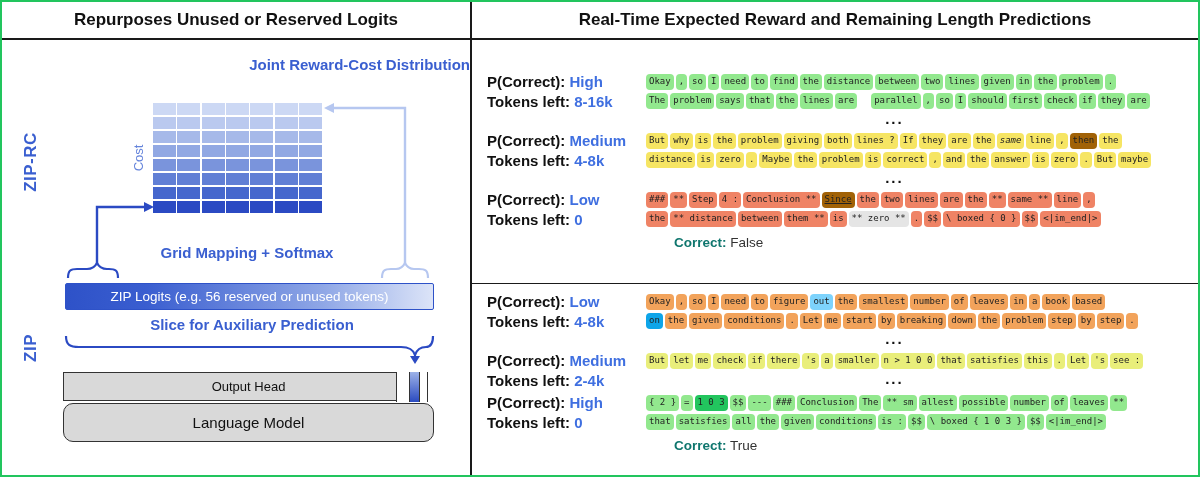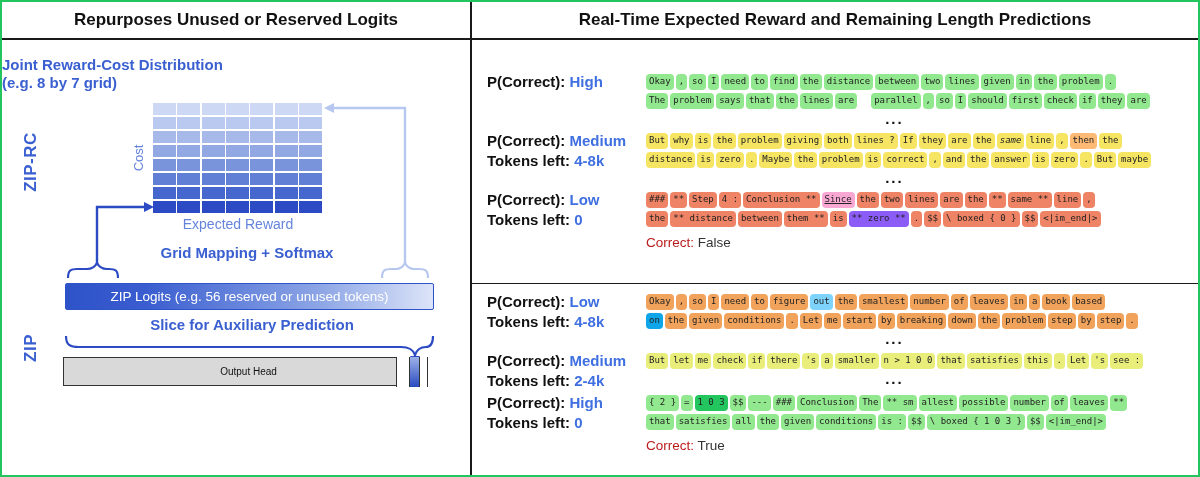--- a/index.html
+++ b/index.html
@@ -9,32 +9,32 @@
   .panel-left{width:468px;border-right:2px solid #1a1a1a;flex:none;}
   .panel-right{flex:1;min-width:0;}
   .panel-header{height:36px;border-bottom:2px solid #1a1a1a;display:flex;align-items:center;justify-content:center;
     font-weight:bold;font-size:17px;color:#111;flex:none;}
   .panel-body{position:relative;flex:1;}
 
   
   .abs{position:absolute;}
   .blue-bold{color:#3a5fd0;font-weight:bold;}
   .blue-soft{color:#6584db;}
-  .grid-title{top:16px;left:0;width:468px;text-align:left;font-size:15px;line-height:18px;}
+  .grid-title{top:16px;left:0;width:468px;text-align:right;font-size:15px;line-height:18px;}
   .rc-grid{left:151px;top:63px;width:169px;height:110px;display:grid;grid-gap:1.5px;}
   .rc-grid div{width:100%;height:100%;}
   .cost-label{left:136px;top:118px;transform:translate(-50%,-50%) rotate(-90deg);font-size:13px;}
   .er-label{left:121px;top:176px;width:230px;text-align:center;font-size:14px;}
   .gm-label{left:0;top:204px;width:490px;text-align:center;font-size:15px;}
   .zip-bar{left:63px;top:243px;width:367px;height:25px;border:1.5px solid #2e52c8;border-radius:2px;
     background:linear-gradient(to right,#2e52c8 0%,#3a5ed0 22%,#8fa7e6 70%,#dce4f8 100%);
     display:flex;align-items:center;justify-content:center;color:#fff;font-size:13.5px;}
   .slice-label{left:0;top:276px;width:500px;text-align:center;font-size:15px;}
-  .output-head{left:61px;top:317px;width:369px;height:27px;background:#d9d9d9;border:1.5px solid #333;
-    display:flex;align-items:center;justify-content:center;font-size:10px;color:#111;}
+  .output-head{left:61px;top:332px;width:369px;height:27px;background:#d9d9d9;border:1.5px solid #333;
+    display:flex;align-items:center;justify-content:center;font-size:13px;color:#111;}
   .oh-cells{position:absolute;right:-1.5px;top:-1.5px;bottom:-1.5px;display:flex;}
   .oh-cells div{border-left:1.5px solid #333;height:100%;}
   .oh-c1{width:12px;background:#fff;}
   .oh-c2{width:9px;background:linear-gradient(to bottom,#9db2e8,#2a4ac0);}
   .oh-c3{width:7px;background:#fff;}
   .oh-c4{width:7px;background:#fff;}
   .lang-model{left:61px;top:363px;width:369px;height:37px;background:#d9d9d9;border:1.5px solid #333;border-radius:10px;
     display:flex;align-items:center;justify-content:center;font-size:15px;color:#111;}
   .side-label{font-size:17px;letter-spacing:.5px;transform:translate(-50%,-50%) rotate(-90deg);white-space:nowrap;}
   .zip-rc-label{left:29px;top:122px;}
@@ -47,21 +47,21 @@
   .example-2{border-top:1.5px solid #1a1a1a;padding-top:8px;height:180px;}
   .rp-row{display:flex;align-items:flex-start;margin-bottom:2px;}
   .rp-labels{width:146px;flex:none;font-size:15px;font-weight:bold;color:#111;line-height:20px;}
   .rp-labels .val{color:#3f6fe0;}
   .rp-tokens{margin-left:13px;flex:1;min-width:0;}
   .token-line{display:flex;gap:2px;height:19px;align-items:center;white-space:nowrap;}
   .token{display:inline-block;font-family:"DejaVu Sans Mono",monospace;font-size:9px;line-height:13px;
     padding:1.5px 3px;border-radius:4px;color:#222;white-space:pre;}
   .ellipsis{width:90%;text-align:center;font-weight:bold;font-size:15px;color:#111;letter-spacing:2px;height:19px;line-height:17px;}
   .correct-line{margin-top:7px;font-size:13.5px;color:#333;}
-  .correct-line .lbl{font-weight:normal;color:#b91c1c;}
+  .correct-line .lbl{font-weight:bold;color:#0f766e;margin-left:28px;}
 </style>
 </head>
 <body>
 
 <div class="frame">
 
   <div class="panel panel-left">
     <div class="panel-header">Repurposes Unused or Reserved Logits</div>
     <div class="panel-body">
 
@@ -77,21 +77,20 @@
 
         <path d="M380,238 C380,230 383,229 389,229 L394,229 C398,229 401,227 403,223 C405,227 408,229 412,229 L417,229 C423,229 426,230 426,238" fill="none" stroke="#b6c7f0" stroke-width="2.2"></path>
 
         <path d="M64,296 C64,305 68,307 77,307 L399,307 C407,307 411,309 413,315 C415,309 419,307 424,307 C429,307 431,303 431,296" fill="none" stroke="#2b4ac3" stroke-width="2.2"></path>
         <path d="M413,314 V317" fill="none" stroke="#2b4ac3" stroke-width="2.2"></path>
         <path d="M413,324 L408,316 L418,316 Z" fill="#2b4ac3"></path>
       </svg>
 
       <div class="abs grid-title blue-bold">
         <div>Joint Reward-Cost Distribution</div>
-        <div>(e.g. 8 by 7 grid)</div>
       </div>
 
       <div class="abs rc-grid" style="grid-template-columns: repeat(7, 1fr);">
           <div style="background: rgb(204, 216, 244);"></div>
           <div style="background: rgb(204, 216, 244);"></div>
           <div style="background: rgb(204, 216, 244);"></div>
           <div style="background: rgb(204, 216, 244);"></div>
           <div style="background: rgb(204, 216, 244);"></div>
           <div style="background: rgb(204, 216, 244);"></div>
           <div style="background: rgb(204, 216, 244);"></div>
@@ -140,55 +139,58 @@
           <div style="background: rgb(43, 74, 195);"></div>
           <div style="background: rgb(43, 74, 195);"></div>
           <div style="background: rgb(43, 74, 195);"></div>
           <div style="background: rgb(43, 74, 195);"></div>
           <div style="background: rgb(43, 74, 195);"></div>
           <div style="background: rgb(43, 74, 195);"></div>
           <div style="background: rgb(43, 74, 195);"></div>
         </div>
 
       <div class="abs cost-label blue-soft">Cost</div>
-      <div class="abs er-label blue-soft">Expected Reward</div>
 
       <div class="abs gm-label blue-bold">Grid Mapping + Softmax</div>
 
       <div class="abs zip-bar">
         <span>ZIP Logits (e.g. 56 reserved or unused tokens)</span>
       </div>
 
       <div class="abs slice-label blue-bold">Slice for Auxiliary Prediction</div>
 
       <div class="abs output-head">
         <span>Output Head</span>
         <div class="oh-cells">
           <div class="oh-c1"></div>
           <div class="oh-c2"></div>
           <div class="oh-c3"></div>
           <div class="oh-c4"></div>
         </div>
       </div>
 
+      <div class="abs lang-model">
+        <span>Language Model</span>
+      </div>
 
       <div class="abs side-label blue-bold zip-rc-label">ZIP-RC</div>
       <div class="abs side-label blue-bold zip-label">ZIP</div>
     </div>
   </div>
 
   <div class="panel panel-right">
     <div class="panel-header">Real-Time Expected Reward and Remaining Length Predictions</div>
     <div class="panel-body">
 
       <div class="example example-1">
 
         <div class="rp-row">
           <div class="rp-labels">
             <div><span>P(Correct):</span> <span class="val">High</span></div>
+            <div><span>Tokens left:</span> <span class="val">8-16k</span></div>
           </div>
           <div class="rp-tokens">
             <div>
                 <div class="token-line">
                   <span class="token" style="background: rgb(146, 232, 142);">Okay</span>
                   <span class="token" style="background: rgb(146, 232, 142);">,</span>
                   <span class="token" style="background: rgb(146, 232, 142);">so</span>
                   <span class="token" style="background: rgb(146, 232, 142);">I</span>
                   <span class="token" style="background: rgb(146, 232, 142);">need</span>
                   <span class="token" style="background: rgb(146, 232, 142);">to</span>
@@ -244,21 +246,21 @@
                   <span class="token" style="background: rgb(246, 229, 99);">giving</span>
                   <span class="token" style="background: rgb(246, 229, 99);">both</span>
                   <span class="token" style="background: rgb(246, 229, 99);">lines ?</span>
                   <span class="token" style="background: rgb(246, 229, 99);">If</span>
                   <span class="token" style="background: rgb(246, 229, 99);">they</span>
                   <span class="token" style="background: rgb(246, 229, 99);">are</span>
                   <span class="token" style="background: rgb(246, 229, 99);">the</span>
                   <span class="token" style="background: rgb(246, 229, 99); font-style: italic;">same</span>
                   <span class="token" style="background: rgb(246, 229, 99);">line</span>
                   <span class="token" style="background: rgb(246, 229, 99);">,</span>
-                  <span class="token" style="background: #fdba74;">then</span>
+                  <span class="token" style="background: #a16207;">then</span>
                   <span class="token" style="background: rgb(246, 229, 99);">the</span>
                 </div>
                 <div class="token-line">
                   <span class="token" style="background: rgb(246, 229, 99);">distance</span>
                   <span class="token" style="background: rgb(246, 229, 99);">is</span>
                   <span class="token" style="background: rgb(246, 229, 99);">zero</span>
                   <span class="token" style="background: rgb(246, 229, 99);">.</span>
                   <span class="token" style="background: rgb(246, 229, 99);">Maybe</span>
                   <span class="token" style="background: rgb(246, 229, 99);">the</span>
                   <span class="token" style="background: rgb(246, 229, 99);">problem</span>
@@ -285,38 +287,38 @@
             <div><span>Tokens left:</span> <span class="val">0</span></div>
           </div>
           <div class="rp-tokens">
             <div>
                 <div class="token-line">
                   <span class="token" style="background: rgb(239, 131, 101);">###</span>
                   <span class="token" style="background: rgb(239, 131, 101);">**</span>
                   <span class="token" style="background: rgb(239, 131, 101);">Step</span>
                   <span class="token" style="background: rgb(239, 131, 101);">4 :</span>
                   <span class="token" style="background: rgb(239, 131, 101);">Conclusion **</span>
-                  <span class="token" style="background: #f9a8d4; text-decoration: underline;">Since</span>
+                  <span class="token" style="background: #a16207; text-decoration: underline;">Since</span>
                   <span class="token" style="background: rgb(239, 131, 101);">the</span>
                   <span class="token" style="background: rgb(239, 131, 101);">two</span>
                   <span class="token" style="background: rgb(239, 131, 101);">lines</span>
                   <span class="token" style="background: rgb(239, 131, 101);">are</span>
                   <span class="token" style="background: rgb(239, 131, 101);">the</span>
                   <span class="token" style="background: rgb(239, 131, 101);">**</span>
                   <span class="token" style="background: rgb(239, 131, 101);">same **</span>
                   <span class="token" style="background: rgb(239, 131, 101);">line</span>
                   <span class="token" style="background: rgb(239, 131, 101);">,</span>
                 </div>
                 <div class="token-line">
                   <span class="token" style="background: rgb(239, 131, 101);">the</span>
                   <span class="token" style="background: rgb(239, 131, 101);">** distance</span>
                   <span class="token" style="background: rgb(239, 131, 101);">between</span>
                   <span class="token" style="background: rgb(239, 131, 101);">them **</span>
                   <span class="token" style="background: rgb(239, 131, 101);">is</span>
-                  <span class="token" style="background: #8b5cf6;">** zero **</span>
+                  <span class="token" style="background: #e5e5e5;">** zero **</span>
                   <span class="token" style="background: rgb(239, 131, 101);">.</span>
                   <span class="token" style="background: rgb(239, 131, 101);">$$</span>
                   <span class="token" style="background: rgb(239, 131, 101);">\ boxed { 0 }</span>
                   <span class="token" style="background: rgb(239, 131, 101);">$$</span>
                   <span class="token" style="background: rgb(239, 131, 101);">&lt;|im_end|&gt;</span>
                 </div>
               </div>
             <div class="correct-line">
               <span class="lbl">Correct:</span>
               <span>False</span>

